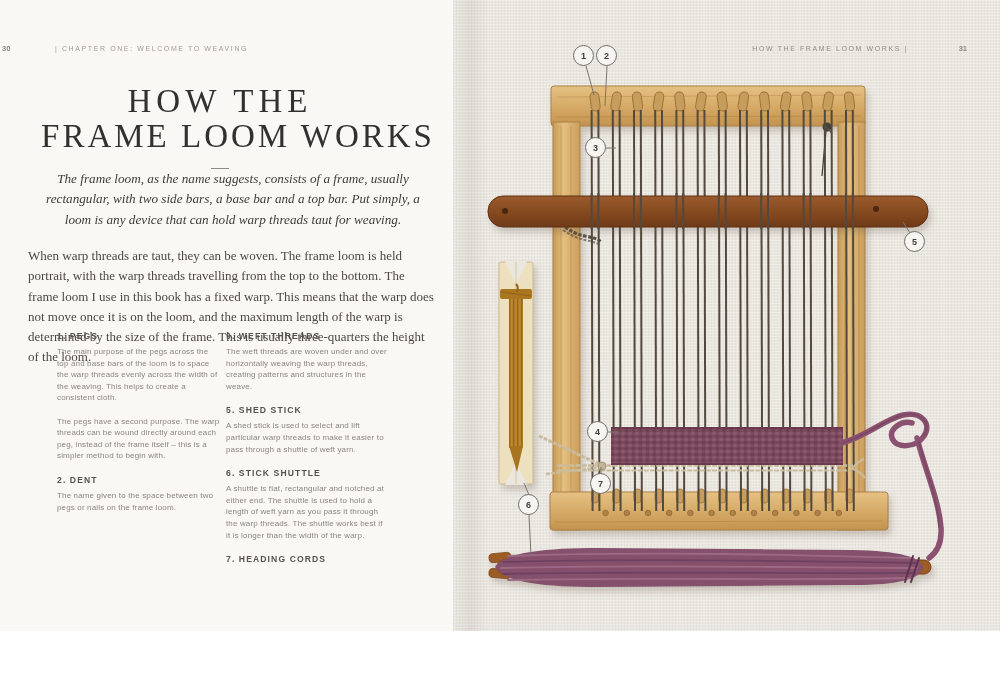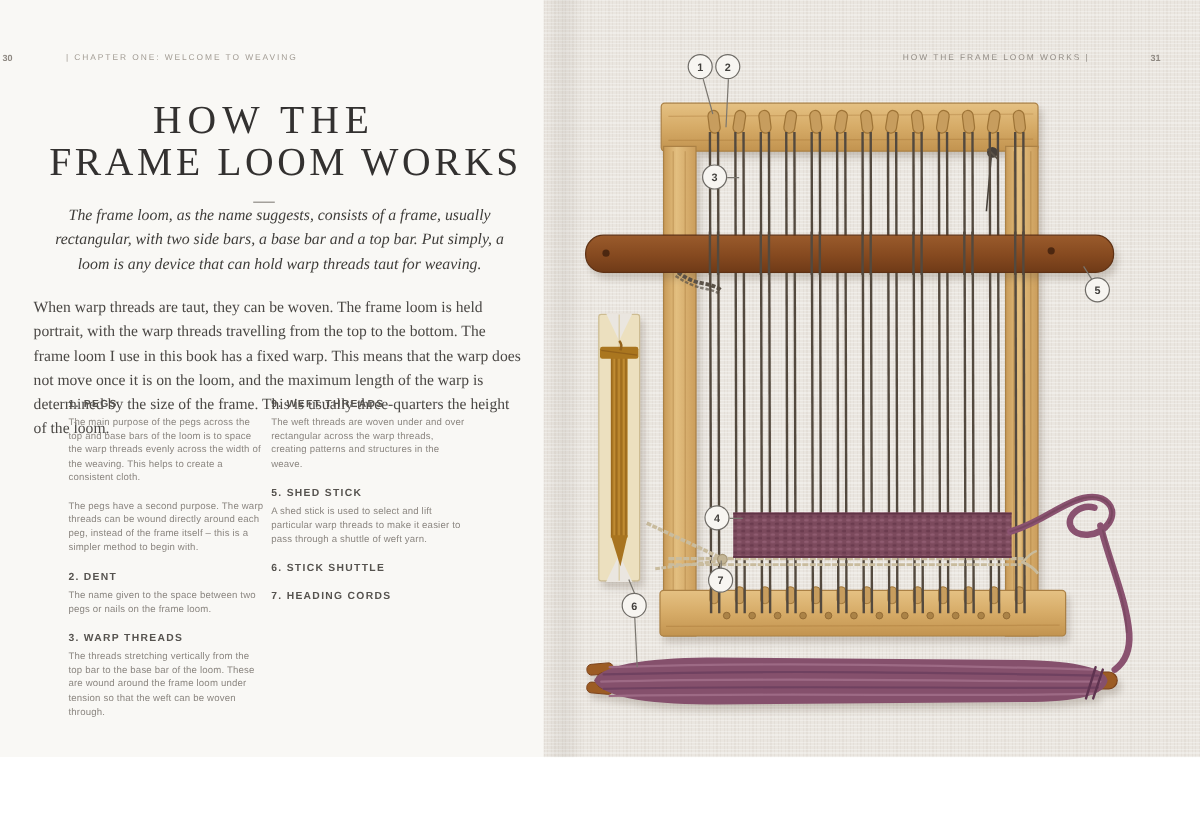--- a/index.html
+++ b/index.html
@@ -75,36 +75,33 @@
         <div class="gitem">
           <h3>1. PEGS</h3>
           <p>The main purpose of the pegs across the top and base bars of the loom is to space the warp threads evenly across the width of the weaving. This helps to create a consistent cloth.
 
 The pegs have a second purpose. The warp threads can be wound directly around each peg, instead of the frame itself – this is a simpler method to begin with.</p>
         </div>
         <div class="gitem">
           <h3>2. DENT</h3>
           <p>The name given to the space between two pegs or nails on the frame loom.</p>
         </div>
-        <div class="gitem">
-          <h3>3. WARP THREADS</h3>
-          <p>The threads stretching vertically from the top bar to the base bar of the loom. These are wound around the frame loom under tension so that the weft can be woven through.</p>
-        </div>
       </div>
       <div class="col">
         <div class="gitem">
           <h3>9. WEFT THREADS</h3>
-          <p>The weft threads are woven under and over rectangular across the warp threads, creating patterns and structures in the weave.</p>
+          <p>The weft threads are woven under and over horizontally weaving the warp threads, creating patterns and structures in the weave.</p>
         </div>
         <div class="gitem">
           <h3>5. SHED STICK</h3>
           <p>A shed stick is used to select and lift particular warp threads to make it easier to pass through a shuttle of weft yarn.</p>
         </div>
         <div class="gitem">
           <h3>6. STICK SHUTTLE</h3>
+          <p>A shuttle is flat, rectangular and notched at either end. The shuttle is used to hold a length of weft yarn as you pass it through the warp threads. The shuttle works best if it is longer than the width of the warp.</p>
         </div>
         <div class="gitem">
           <h3>7. HEADING CORDS</h3>
         </div>
       </div>
     </div>
   </div>
 
   <div class="page page-right">
     <span class="runhead rh-right">HOW THE FRAME LOOM WORKS |</span>

